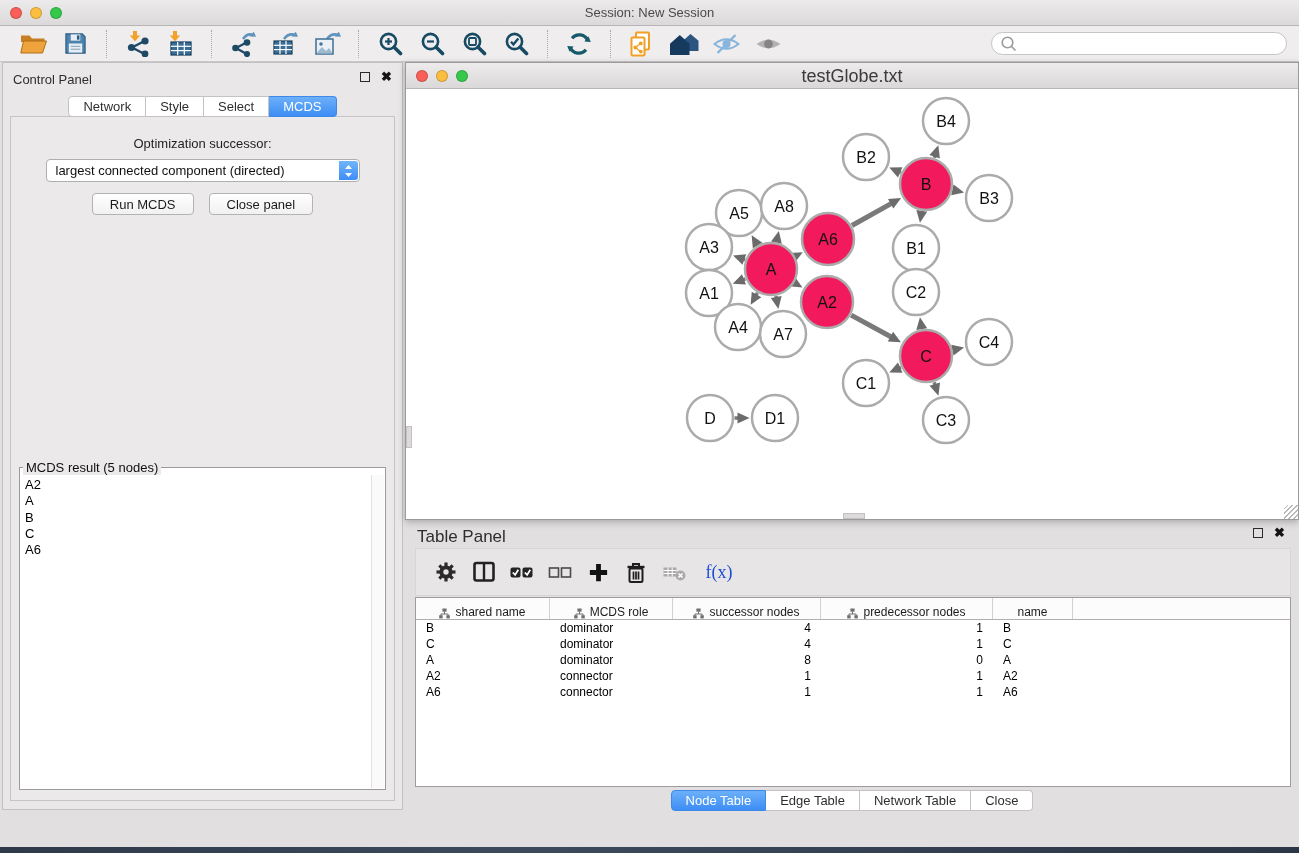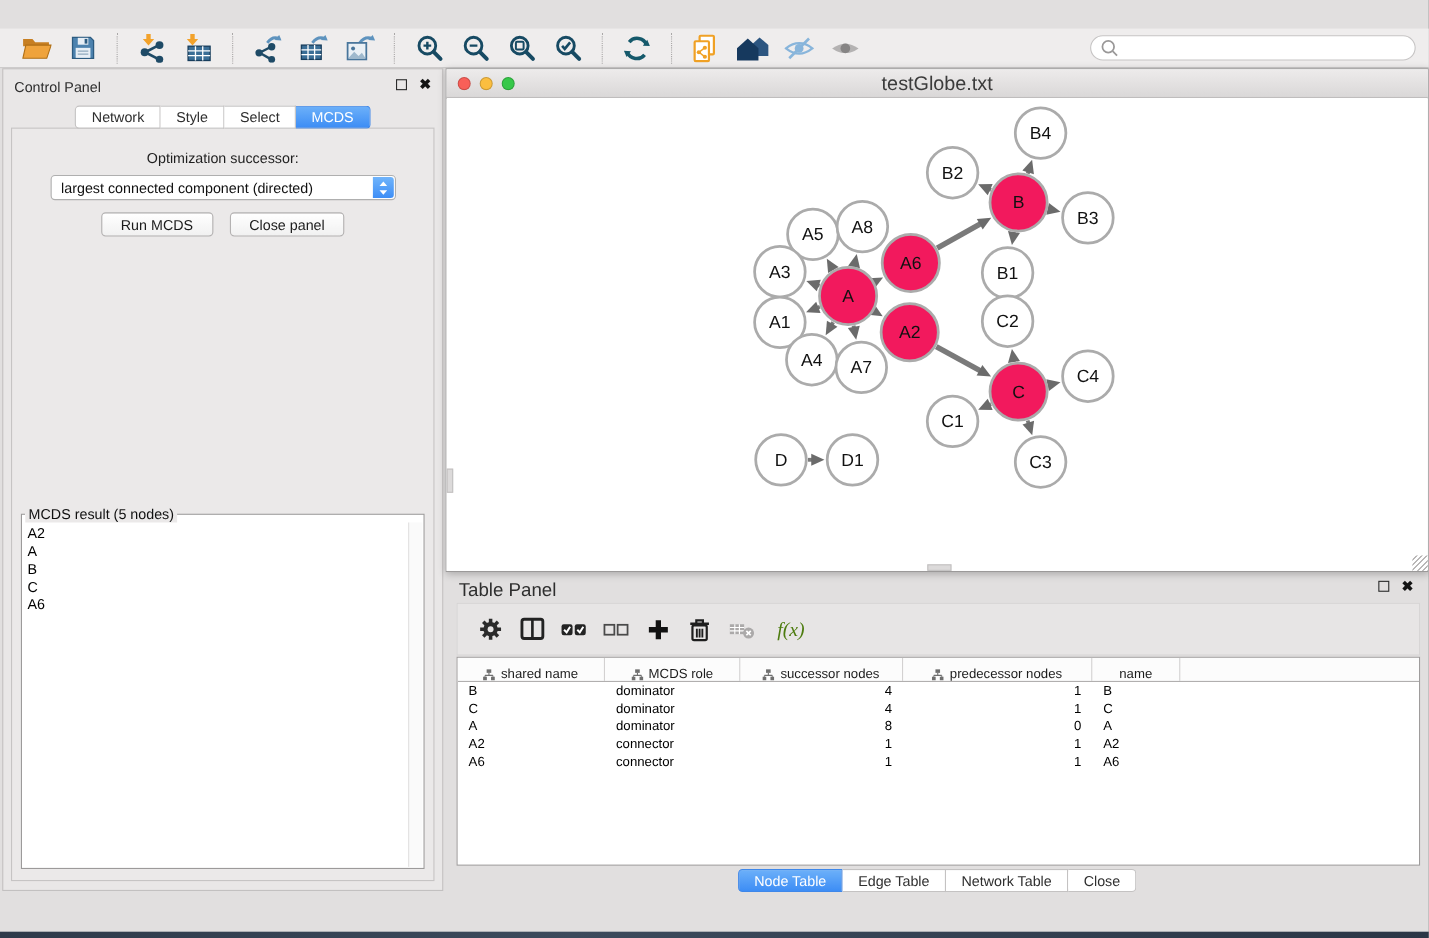--- a/index.html
+++ b/index.html
@@ -83,21 +83,21 @@
 
   
   .table-panel { position:absolute; left:405px; top:458px; width:894px; height:296px; }
   .tp-header { position:relative; height:26px; }
   .tp-title { position:absolute; left:12px; top:7px; font-size:17px; color:#2E2E2E; }
   .tp-header .panel-icons { right:14px; top:7px; }
   .tp-toolbar { position:absolute; left:10px; right:8px; top:28px; height:48px; background:#E7E5E5;
     border:1px solid #D7D5D5; display:flex; align-items:center; padding-left:15px; gap:8px; }
   .tp-btn { width:30px; height:34px; background:none; border:none; display:flex;
     align-items:center; justify-content:center; cursor:default; }
-  .fx { font-family:"Liberation Serif", serif; font-style:italic; font-size:18px; color:#4d7c0f; }
+  .fx { font-family:"Liberation Serif", serif; font-size:18px; color:#1d4ed8; }
 
   .tp-table { position:absolute; left:10px; right:8px; top:77px; height:190px; background:#FFF;
     border:1px solid #9E9C9C; overflow:hidden; font-size:12px; }
   .t-head { display:flex; height:22px; border-bottom:1px solid #B1AFAF; background:#FCFCFC; }
   .th { display:flex; align-items:flex-end; justify-content:center; gap:5px;
     border-right:1px solid #D3D1D1; color:#1C1C1C; }
   .th.fill { flex:1; border-right:none; }
   .t-row { display:flex; height:16px; line-height:16px; color:#000; }
   .td { padding:0 10px; overflow:hidden; white-space:nowrap; }
   .td.num { text-align:right; }
@@ -113,20 +113,28 @@
     gap:6px; font-size:12px; color:#0E0E0E; }
   .mem-dot { width:11px; height:11px; border-radius:50%; background:#1FA23C; }
   .desktop-strip { position:absolute; left:0; right:0; top:847px; height:6px;
     background:linear-gradient(90deg,#2E3A4A,#3C4A5C 40%,#2B3646); }
 </style>
 </head>
 <body>
 
 <div id="app">
 
+  <div class="titlebar">
+    <div class="lights">
+      <span class="light red"></span>
+      <span class="light yellow"></span>
+      <span class="light green"></span>
+    </div>
+    <div class="win-title">Session: New Session</div>
+  </div>
 
   <div class="toolbar">
     <button class="tb">
       <svg width="27" height="22" viewBox="0 0 27 22">
           <path d="M1 2.5 L9.5 2.5 L12 5.5 L24.5 5.5 L24.5 9 L1 9 Z" fill="#C77F22"></path>
           <path d="M3.5 8 L26.5 8 L22.5 20 L0.8 20 Z" fill="#EFA33C" stroke="#B06F15" stroke-width="1"></path>
         </svg>
     </button>
     <button class="tb">
       <svg width="23" height="23" viewBox="0 0 24 24">

